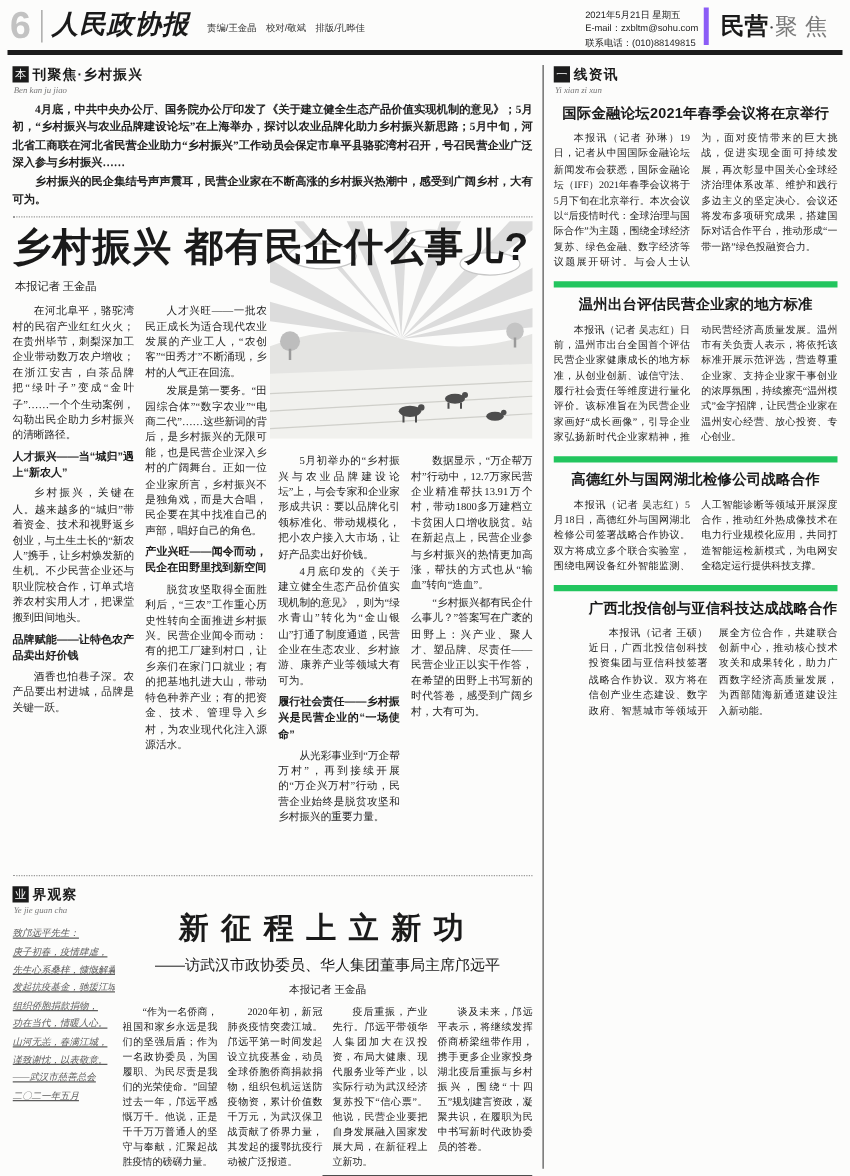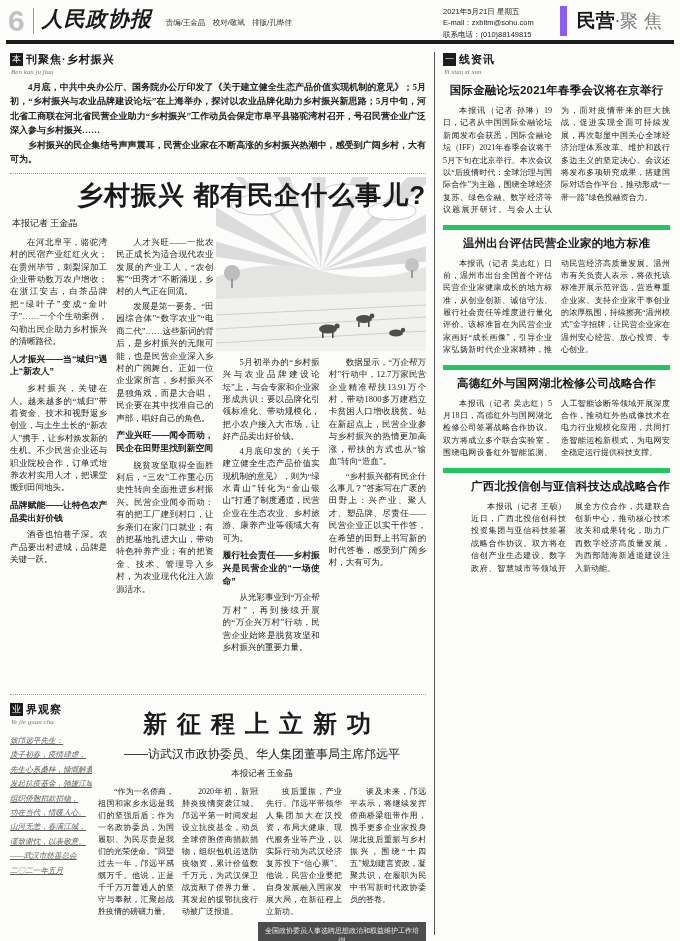--- a/index.html
+++ b/index.html
@@ -9,21 +9,21 @@
     color: #1a1a1a; position: relative; overflow: hidden; padding: 4px 0 0 0;
   }
   
   .masthead { display: flex; align-items: flex-start; padding: 2px 10px 0 8px; height: 34px; }
   .pageno { font-family: "Liberation Sans", sans-serif; font-size: 30px; line-height: 30px; font-weight: bold; color: #c2c2c2; }
   .mast-sep { width: 1px; background: #999; height: 26px; margin: 2px 8px 0 8px; }
   .paper-name { font-family: "Liberation Serif", serif; font-weight: bold; font-size: 21px; line-height: 26px; letter-spacing: 1px; font-style: italic; }
   .credits { font-size: 7.5px; color: #333; margin: 12px 0 0 14px; font-family: "Liberation Sans", sans-serif; }
   .mast-right { margin-left: auto; display: flex; align-items: flex-start; }
   .issue-info { font-size: 7.5px; line-height: 1.5; color: #222; font-family: "Liberation Sans", sans-serif; }
-  .section-box { border-left: 7px solid #8b5cf6; margin-left: 26px; padding: 2px 2px 2px 10px; white-space: nowrap; }
+  .section-box { border-left: 4px solid #8b5cf6; margin-left: 4px; padding: 2px 2px 2px 10px; white-space: nowrap; }
   .section-main { font-family: "Liberation Sans", sans-serif; font-weight: 900; font-size: 19px; }
   .section-dot { font-size: 16px; color: #444; }
   .section-sub { font-family: "Liberation Sans", sans-serif; font-size: 18px; color: #7a7a7a; letter-spacing: 6px; }
   .thick-rule { height: 4px; background: #1c1c1c; margin: 2px 6px 0 6px; }
   
   .main-wrap { display: flex; padding: 6px 6px 0 6px; height: 893px; }
   .left-col { width: 438px; padding: 0 8px 0 4px; }
   .vert-rule { width: 1px; background: #555; margin: 2px 0; }
   .right-col { flex: 1; padding: 0 4px 0 8px; }
   
@@ -33,37 +33,37 @@
     font-size: 9px; display: flex; align-items: center; justify-content: center; margin-right: 3px; }
   .label-rest { font-family: "Liberation Sans", sans-serif; font-weight: bold; font-size: 11px; letter-spacing: 1px; }
   .label-pinyin { font-size: 7px; color: #777; font-style: italic; margin: 1px 0 0 1px; }
   
   .focus-intro { margin-top: 4px; font-size: 9px; line-height: 1.6; text-align: justify; font-weight: bold; color: #222; }
   .focus-intro p { text-indent: 2em; }
   .dashed-div { border-top: 1px dotted #9a9a9a; margin: 7px 0 5px 0; }
   
   .article-wrap { position: relative; }
   .headline { position: relative; z-index: 2; font-family: "Liberation Sans", sans-serif; font-weight: 900;
-    font-size: 26px; letter-spacing: 1px; line-height: 1.25; white-space: nowrap; text-align: right; }
+    font-size: 31px; letter-spacing: 1px; line-height: 1.25; white-space: nowrap; }
   .byline { position: relative; z-index: 2; font-size: 9px; margin: 5px 0 6px 2px; color: #222; }
   .illustration { position: absolute; top: -2px; right: 0; width: 210px; height: 174px; z-index: 1; }
   .cols4 { display: flex; gap: 9px; height: 452px; overflow: hidden; }
   .cols4 .acol { flex: 1; font-size: 8.5px; line-height: 1.46; text-align: justify; color: #1d1d1d; }
   .acol p { text-indent: 2em; margin-bottom: 2px; }
   .acol .subhead { font-family: "Liberation Sans", sans-serif; font-weight: bold; text-indent: 0;
     margin: 5px 0 4px 0; font-size: 8.8px; }
   .pad-top { padding-top: 120px; }
   
   .bottom-sec { border-top: 1px dotted #9a9a9a; margin-top: 6px; padding-top: 5px; display: flex; }
   .bottom-left { width: 88px; padding-right: 6px; }
   .letter { margin-top: 8px; font-style: italic; color: #5c5c5c; font-size: 7.6px; line-height: 1.9; }
   .letter span { display: block; white-space: nowrap; overflow: hidden; text-decoration: underline; }
   .bottom-right { flex: 1; position: relative; }
   .b-title { text-align: center; font-family: "Liberation Sans", sans-serif; font-weight: 900;
-    font-size: 24px; letter-spacing: 10px; margin-top: 8px; }
+    font-size: 24px; letter-spacing: 10px; margin-top: 20px; }
   .b-subtitle { text-align: center; font-family: "Liberation Sans", sans-serif; font-weight: normal;
     font-size: 12px; margin-top: 6px; }
   .b-byline { text-align: center; font-size: 8.5px; margin: 5px 0 6px 0; }
   .b-cols { display: flex; gap: 8px; height: 166px; overflow: hidden; position: relative; }
   .b-cols .bcol { flex: 1; font-size: 8px; line-height: 1.5; text-align: justify; }
   .bcol p { text-indent: 2em; }
   .banner { position: absolute; right: 0; bottom: 2px; width: 168px; background: #4d4d4d; color: #f0f0f0;
     font-family: "Liberation Sans", sans-serif; font-size: 7px; line-height: 1.45; padding: 4px 6px; text-align: center; }
   
   .news-item { padding: 6px 0 8px 0; border-bottom: 5px solid #22c55e; }

